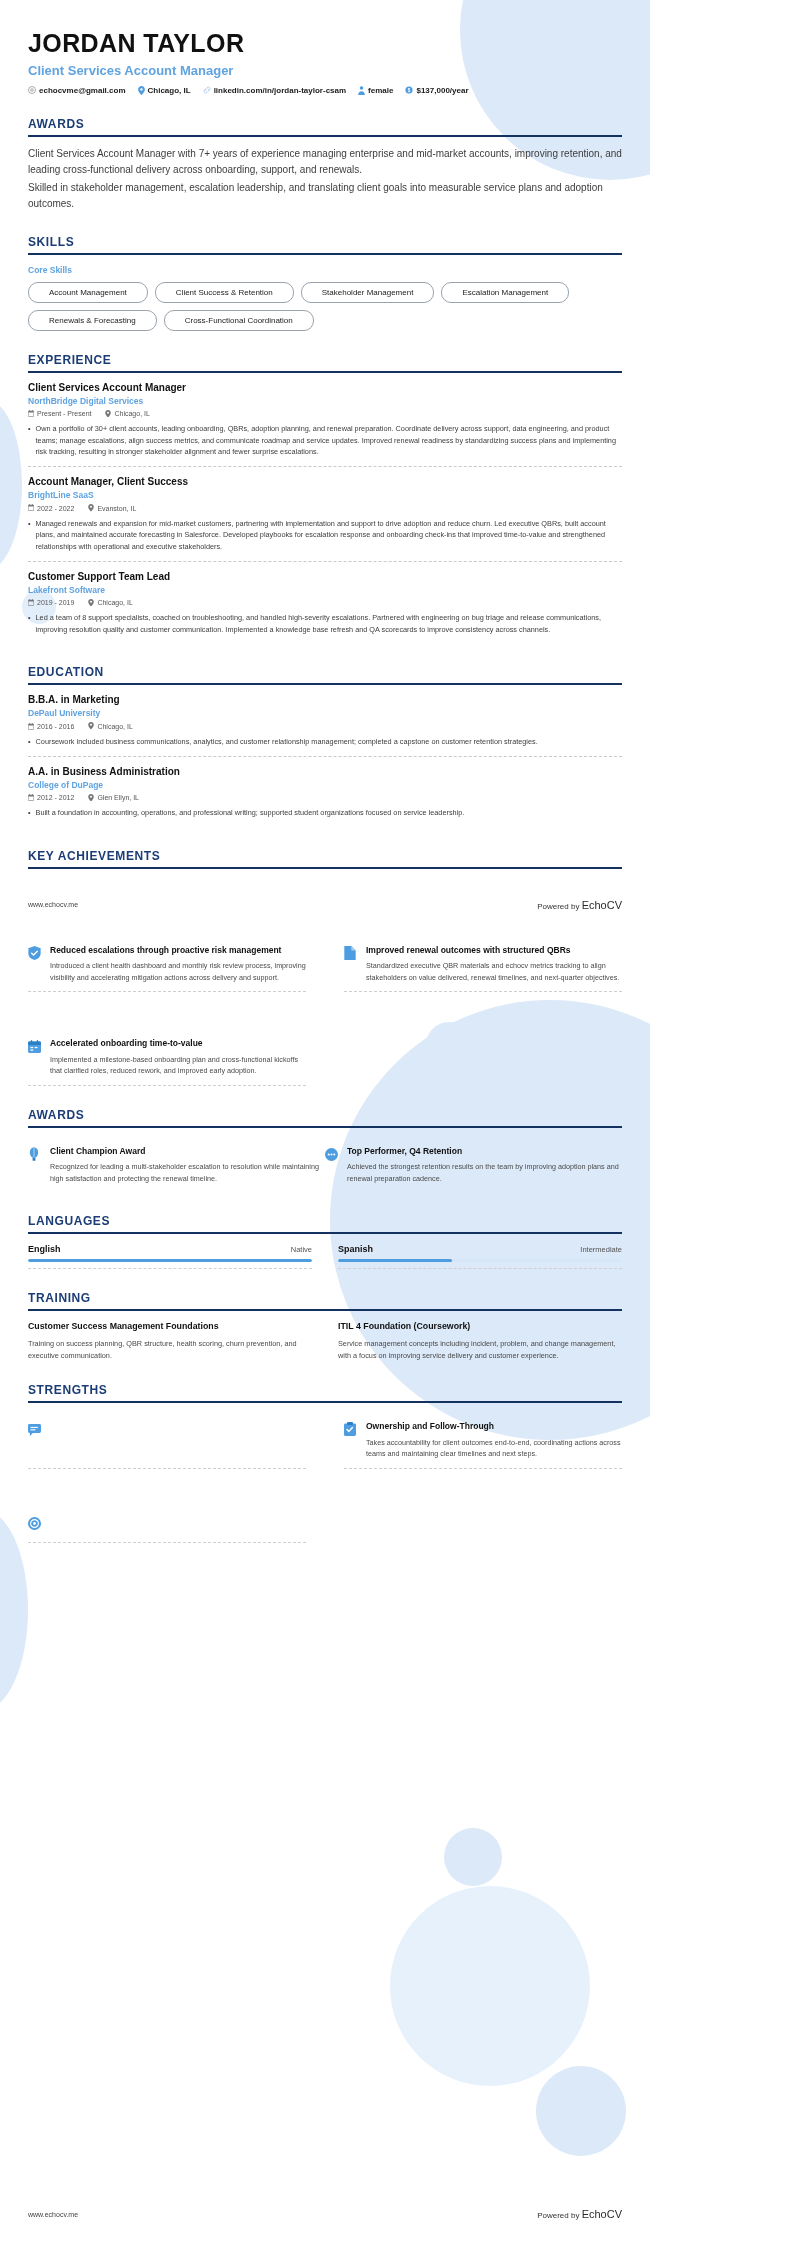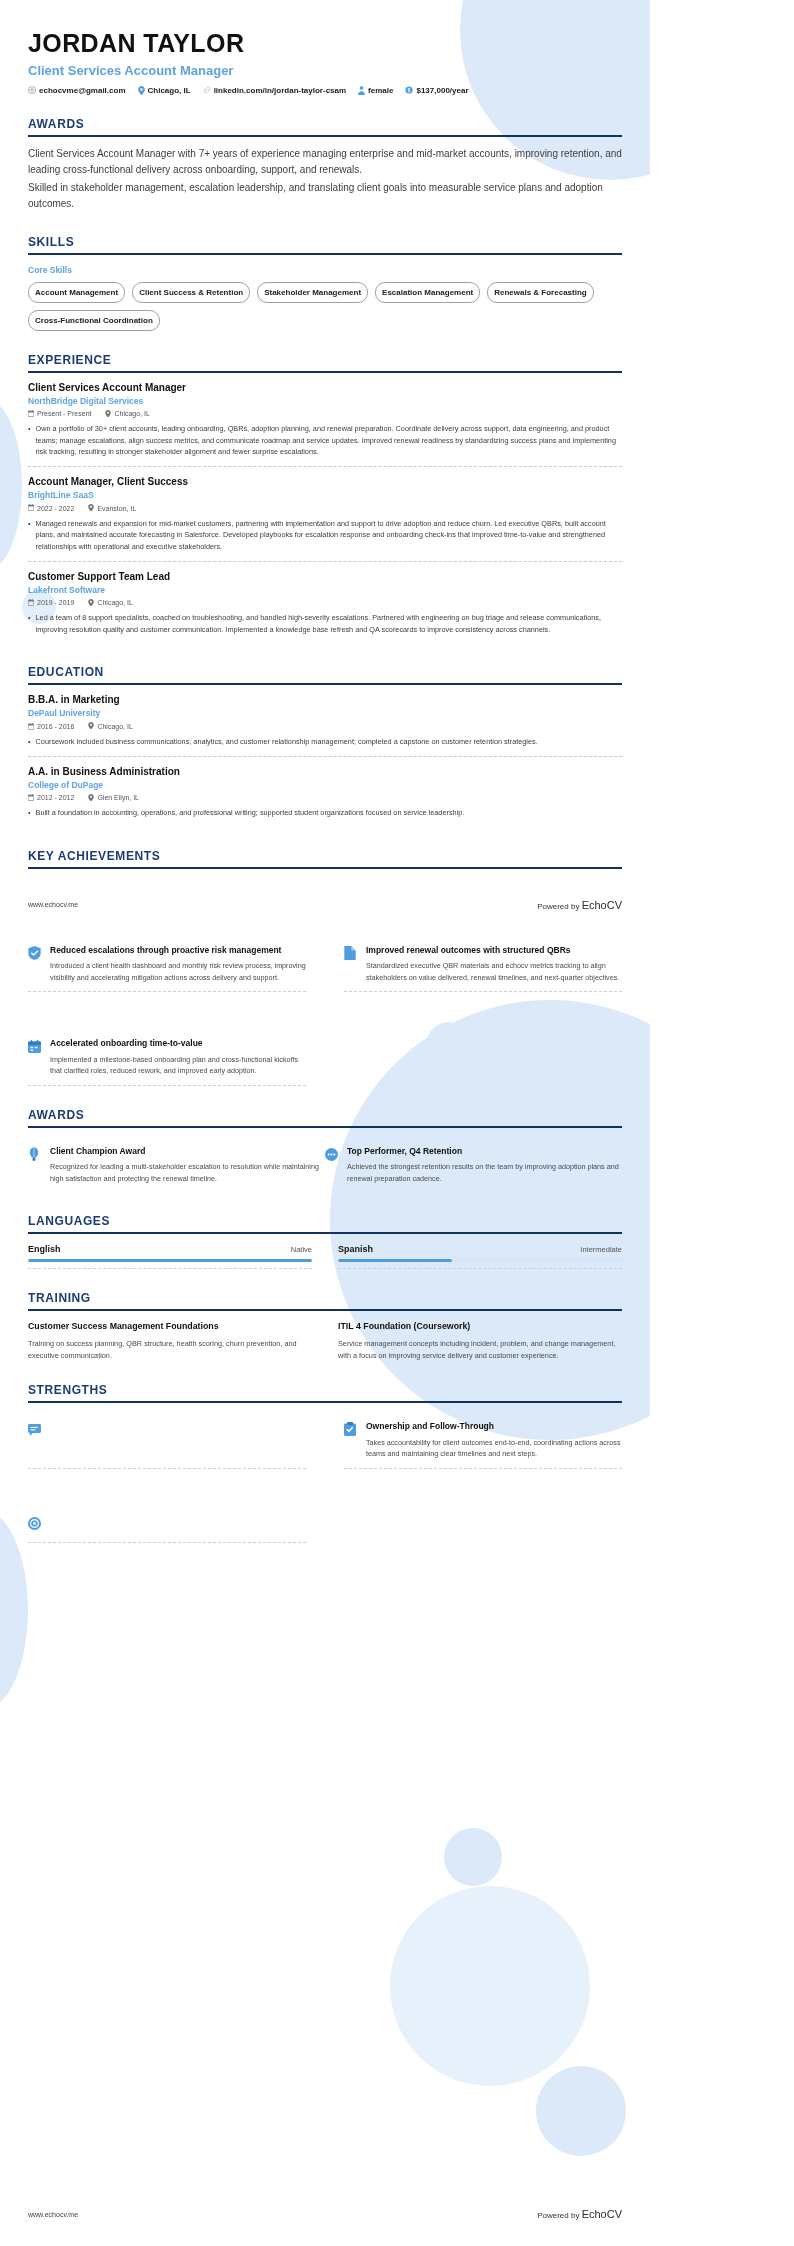--- a/index.html
+++ b/index.html
@@ -82,23 +82,23 @@
     font-size: 8.5px;
     font-weight: bold;
     color: #5fa3e0;
     margin-top: 10px;
     margin-bottom: 7px;
   }
   .skill-pills { display: flex; flex-wrap: wrap; gap: 7px; }
   .skill-pill {
     border: 1px solid #9aa3ad;
     border-radius: 10px;
-    padding: 5px 6px;
+    padding: 5px 20px;
     font-size: 8px;
-    font-weight: bold;
+    font-weight: normal;
     color: #222222;
     background: #ffffff;
   }
 
   
   .entry { padding: 9px 0 8px 0; border-bottom: 1px dashed #c9c9c9; }
   .entry:last-child { border-bottom: none; }
   .entry-title { font-size: 10px; font-weight: bold; color: #111111; }
   .entry-org { font-size: 8.5px; font-weight: bold; color: #5fa3e0; margin-top: 3px; }
   .entry-meta {

